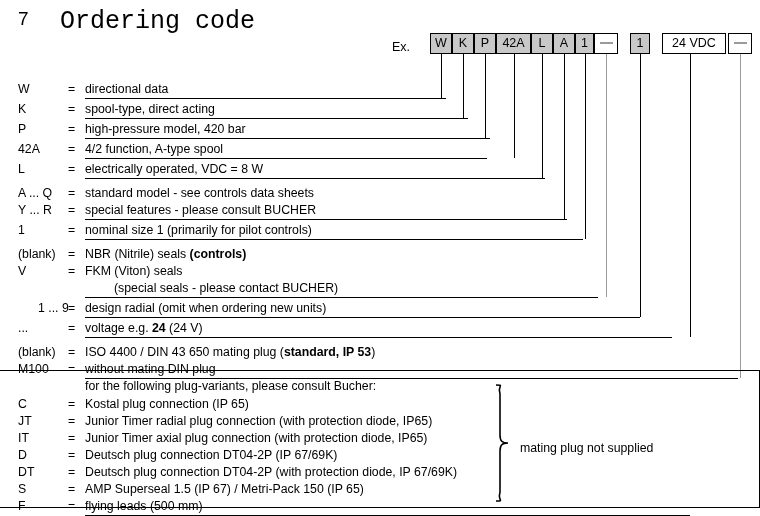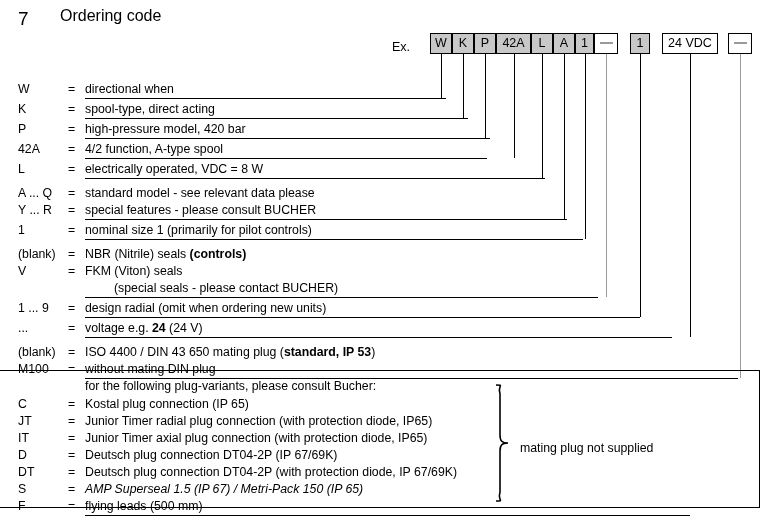--- a/index.html
+++ b/index.html
@@ -8,21 +8,21 @@
     background:#ffffff;
     font-family:"Liberation Sans", sans-serif;
     color:#000000;
     position:relative;
     overflow:hidden;
   }
   #root{position:absolute;left:0;top:0;width:760px;height:516px;}
 
   
   .h-num{position:absolute;left:18px;top:8px;font-size:19px;font-weight:400;}
-  .h-title{position:absolute;left:60px;top:7px;font-size:16px;font-weight:400;}
+  .h-title{position:absolute;left:60px;top:7px;font-size:25px;font-weight:400;font-family:Liberation Mono, monospace;}
 
   
   .ex-label{position:absolute;left:392px;top:40px;font-size:12.5px;}
   .codebox{
     position:absolute;top:33px;height:21px;
     border:1px solid #000;
     box-sizing:border-box;
     font-size:12.5px;
     line-height:19px;
     text-align:center;
@@ -68,21 +68,21 @@
   <div id="boxes">
       <div class="codebox gray" style="left: 430px; width: 22px;">W</div>
       <div class="codebox gray" style="left: 452px; width: 22px;">K</div>
       <div class="codebox gray" style="left: 474px; width: 22px;">P</div>
       <div class="codebox gray" style="left: 496px; width: 35px;">42A</div>
       <div class="codebox gray" style="left: 531px; width: 22px;">L</div>
       <div class="codebox gray" style="left: 553px; width: 22px;">A</div>
       <div class="codebox gray" style="left: 575px; width: 19px;">1</div>
       <div class="codebox" style="left: 594px; width: 24px;"><span class="u"></span></div>
       <div class="codebox gray" style="left: 630px; width: 20px;">1</div>
-      <div class="codebox" style="left: 662px; width: 56px;">24 VDC</div>
+      <div class="codebox" style="left: 662px; width: 64px;">24 VDC</div>
       <div class="codebox" style="left: 728px; width: 24px;"><span class="u"></span></div>
     </div>
 
   <div id="leaders">
       <div class="hl" style="left: 85px; top: 98px; width: 361px;"></div>
       <div class="hl" style="left: 85px; top: 118px; width: 383px;"></div>
       <div class="hl" style="left: 85px; top: 138px; width: 405px;"></div>
       <div class="hl" style="left: 85px; top: 158px; width: 402px;"></div>
       <div class="hl" style="left: 85px; top: 178px; width: 460px;"></div>
       <div class="hl" style="left: 85px; top: 219px; width: 482px;"></div>
@@ -102,50 +102,50 @@
       <div class="vl g" style="left: 606px; top: 54px; height: 243px;"></div>
       <div class="vl" style="left: 640px; top: 54px; height: 263px;"></div>
       <div class="vl" style="left: 690px; top: 54px; height: 283px;"></div>
       <div class="vl g" style="left: 740px; top: 54px; height: 324px;"></div>
       <div class="vl" style="left: 690px; top: 515px; height: 0px;"></div>
     </div>
 
   <div id="legend">
       <div class="lg lg-code" style="top: 82px;">W</div>
       <div class="lg lg-eq" style="top: 82px;">=</div>
-      <div class="lg lg-desc" style="top: 82px;">directional when</div>
+      <div class="lg lg-desc" style="top: 82px;">directional data</div>
       <div class="lg lg-code" style="top: 102px;">K</div>
       <div class="lg lg-eq" style="top: 102px;">=</div>
       <div class="lg lg-desc" style="top: 102px;">spool-type, direct acting</div>
       <div class="lg lg-code" style="top: 122px;">P</div>
       <div class="lg lg-eq" style="top: 122px;">=</div>
       <div class="lg lg-desc" style="top: 122px;">high-pressure model, 420 bar</div>
       <div class="lg lg-code" style="top: 142px;">42A</div>
       <div class="lg lg-eq" style="top: 142px;">=</div>
       <div class="lg lg-desc" style="top: 142px;">4/2 function, A-type spool</div>
       <div class="lg lg-code" style="top: 162px;">L</div>
       <div class="lg lg-eq" style="top: 162px;">=</div>
       <div class="lg lg-desc" style="top: 162px;">electrically operated, VDC = 8 W</div>
       <div class="lg lg-code" style="top: 186px;">A ... Q</div>
       <div class="lg lg-eq" style="top: 186px;">=</div>
-      <div class="lg lg-desc" style="top: 186px;">standard model - see relevant data please</div>
+      <div class="lg lg-desc" style="top: 186px;">standard model - see controls data sheets</div>
       <div class="lg lg-code" style="top: 203px;">Y ... R</div>
       <div class="lg lg-eq" style="top: 203px;">=</div>
       <div class="lg lg-desc" style="top: 203px;">special features - please consult BUCHER</div>
       <div class="lg lg-code" style="top: 223px;">1</div>
       <div class="lg lg-eq" style="top: 223px;">=</div>
       <div class="lg lg-desc" style="top: 223px;">nominal size 1 (primarily for pilot controls)</div>
       <div class="lg lg-code" style="top: 247px;">(blank)</div>
       <div class="lg lg-eq" style="top: 247px;">=</div>
       <div class="lg lg-desc" style="top: 247px;"><span>NBR (Nitrile) seals  </span><b>(controls)</b></div>
       <div class="lg lg-code" style="top: 264px;">V</div>
       <div class="lg lg-eq" style="top: 264px;">=</div>
       <div class="lg lg-desc" style="top: 264px;">FKM (Viton) seals</div>
       <div class="lg lg-desc" style="top: 281px; margin-left: 29px;">(special seals - please contact BUCHER)</div>
-      <div class="lg lg-code" style="top: 301px;">1 ... 9</div>
+      <div class="lg lg-code" style="top: 301px; margin-left: 20px;">1 ... 9</div>
       <div class="lg lg-eq" style="top: 301px;">=</div>
       <div class="lg lg-desc" style="top: 301px;">design radial (omit when ordering new units)</div>
       <div class="lg lg-code" style="top: 321px;">...</div>
       <div class="lg lg-eq" style="top: 321px;">=</div>
       <div class="lg lg-desc" style="top: 321px;"><span>voltage e.g. </span><b>24</b><span> (24 V)</span></div>
       <div class="lg lg-code" style="top: 345px;">(blank)</div>
       <div class="lg lg-eq" style="top: 345px;">=</div>
       <div class="lg lg-desc" style="top: 345px;"><span>ISO 4400 / DIN 43 650 mating plug (</span><b>standard, IP 53</b><span>)</span></div>
       <div class="lg lg-code" style="top: 362px;">M100</div>
       <div class="lg lg-eq" style="top: 362px;">=</div>
@@ -161,21 +161,21 @@
       <div class="lg lg-eq" style="top: 431px;">=</div>
       <div class="lg lg-desc" style="top: 431px;">Junior Timer axial plug connection (with protection diode, IP65)</div>
       <div class="lg lg-code" style="top: 448px;">D</div>
       <div class="lg lg-eq" style="top: 448px;">=</div>
       <div class="lg lg-desc" style="top: 448px;">Deutsch plug connection DT04-2P (IP 67/69K)</div>
       <div class="lg lg-code" style="top: 465px;">DT</div>
       <div class="lg lg-eq" style="top: 465px;">=</div>
       <div class="lg lg-desc" style="top: 465px;">Deutsch plug connection DT04-2P (with protection diode, IP 67/69K)</div>
       <div class="lg lg-code" style="top: 482px;">S</div>
       <div class="lg lg-eq" style="top: 482px;">=</div>
-      <div class="lg lg-desc" style="top: 482px; font-style: italic;">AMP Superseal 1.5 (IP 67) / Metri-Pack 150 (IP 65)</div>
+      <div class="lg lg-desc" style="top: 482px;">AMP Superseal 1.5 (IP 67) / Metri-Pack 150 (IP 65)</div>
       <div class="lg lg-code" style="top: 499px;">F</div>
       <div class="lg lg-eq" style="top: 499px;">=</div>
       <div class="lg lg-desc" style="top: 499px;">flying leads (500 mm)</div>
     </div>
 
   <div class="outer-box" style="left:0px;top:370px;width:760px;height:138px;border-left:none;"></div>
 
   <div class="brace" style="left:492px;top:384px;width:22px;height:118px;">
     <svg width="22" height="118" viewBox="0 0 22 118">
       <path d="M4 1 C13 1, 5 1, 8 10 L8 51 C8 57, 10 59, 16 59 C10 59, 8 61, 8 67 L8 108 C5 117, 13 117, 4 117" fill="none" stroke="#000" stroke-width="1.6"></path>

